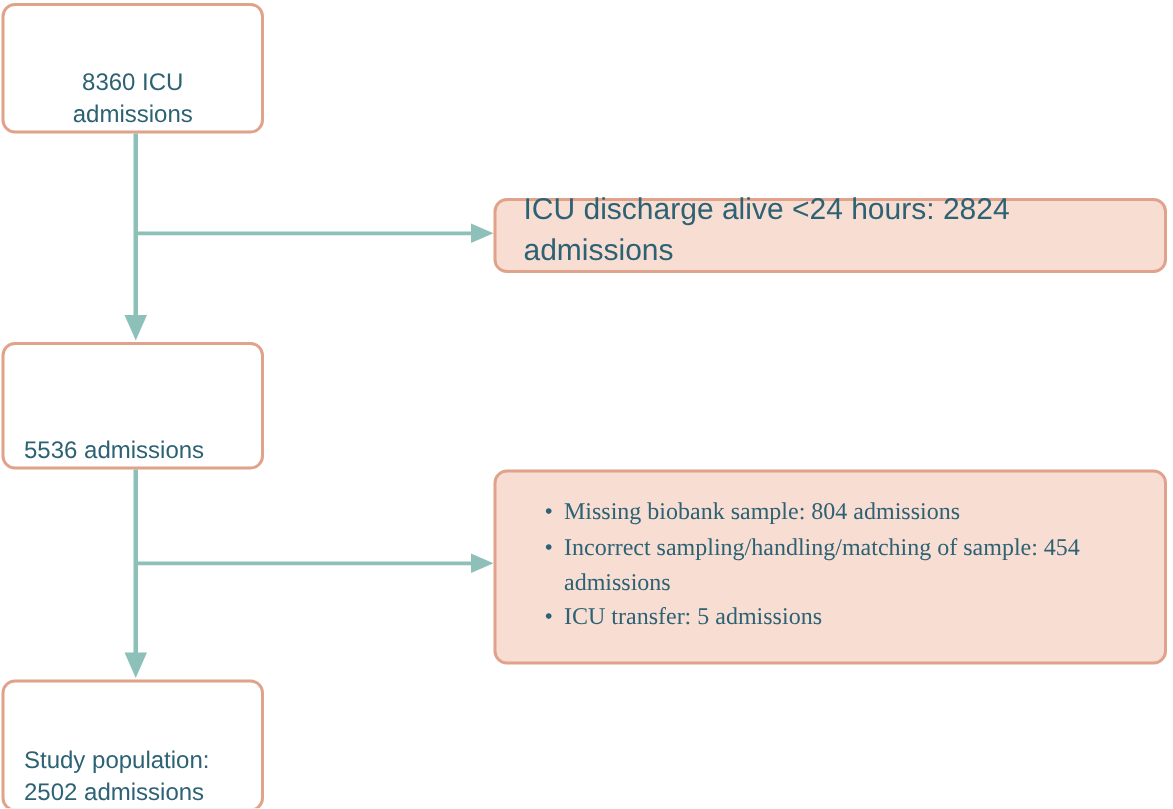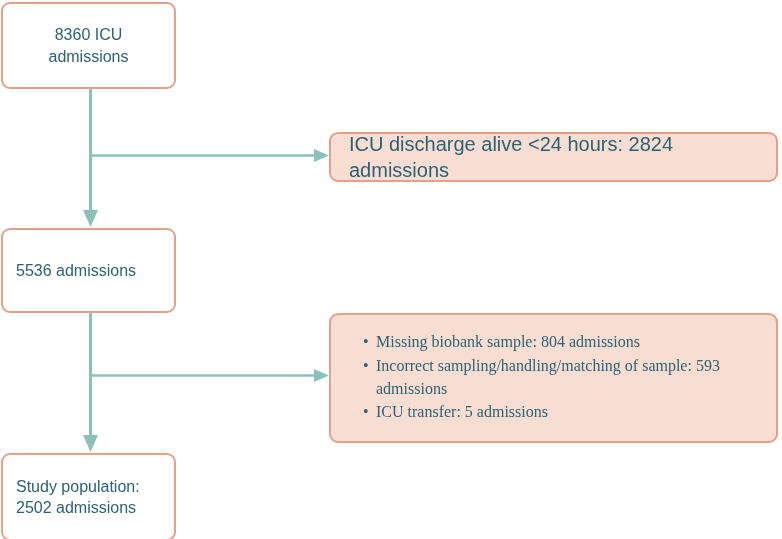--- a/index.html
+++ b/index.html
@@ -30,21 +30,21 @@
     pointer-events: none;
   }
 
   
   .node {
     position: absolute;
     box-sizing: border-box;
     border: 2px solid #e0a28b;
     border-radius: 9px;
     display: flex;
-    align-items: center;
+    align-items: flex-end;
     color: #2c6274;
     line-height: 1.32;
   }
   .node.primary {
     background: #ffffff;
   }
   .node.exclusion {
     background: #f8ddd3;
   }
 
@@ -157,18 +157,18 @@
 2502 admissions</span>
   </div>
 
   <div class="node exclusion" id="node-exclusion-early-discharge">
     <span class="node-text">ICU discharge alive &lt;24 hours: 2824 admissions</span>
   </div>
 
   <div class="node exclusion" id="node-exclusion-list">
     <ul class="exclusion-items">
         <li>Missing biobank sample: 804 admissions</li>
-        <li>Incorrect sampling/handling/matching of sample: 593 admissions</li>
+        <li>Incorrect sampling/handling/matching of sample: 454 admissions</li>
         <li>ICU transfer: 5 admissions</li>
       </ul>
   </div>
 
 </div>
 
 </body></html>

